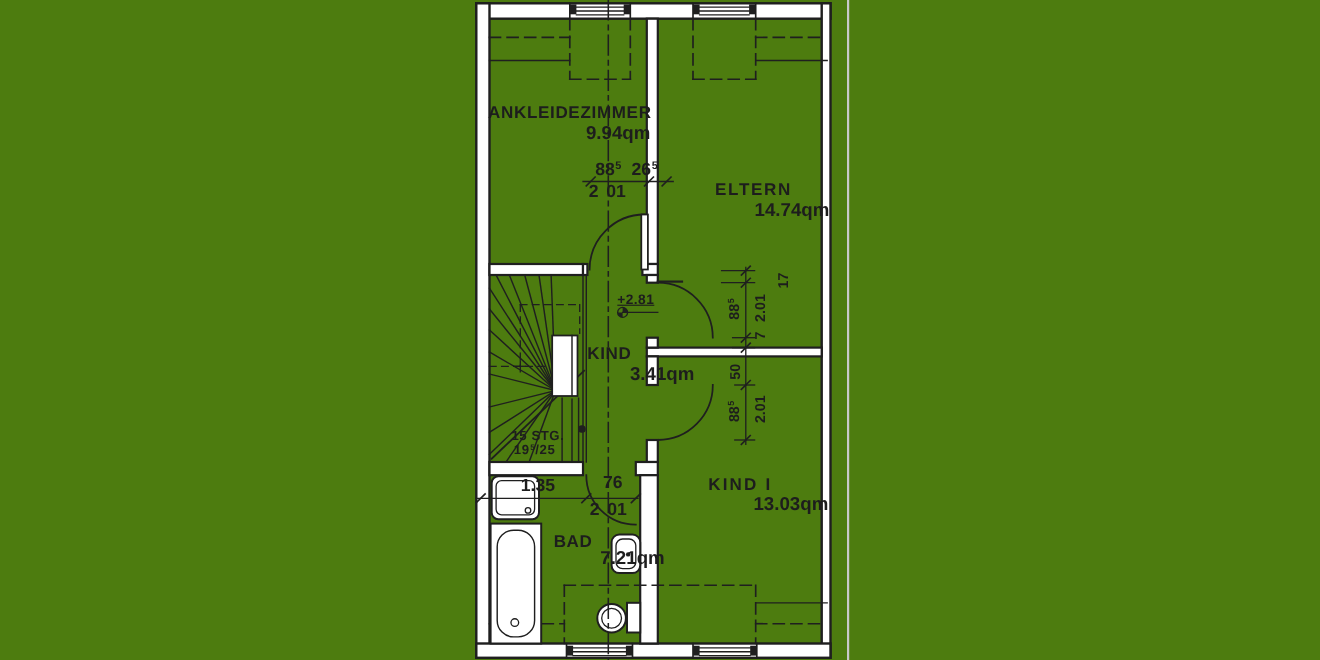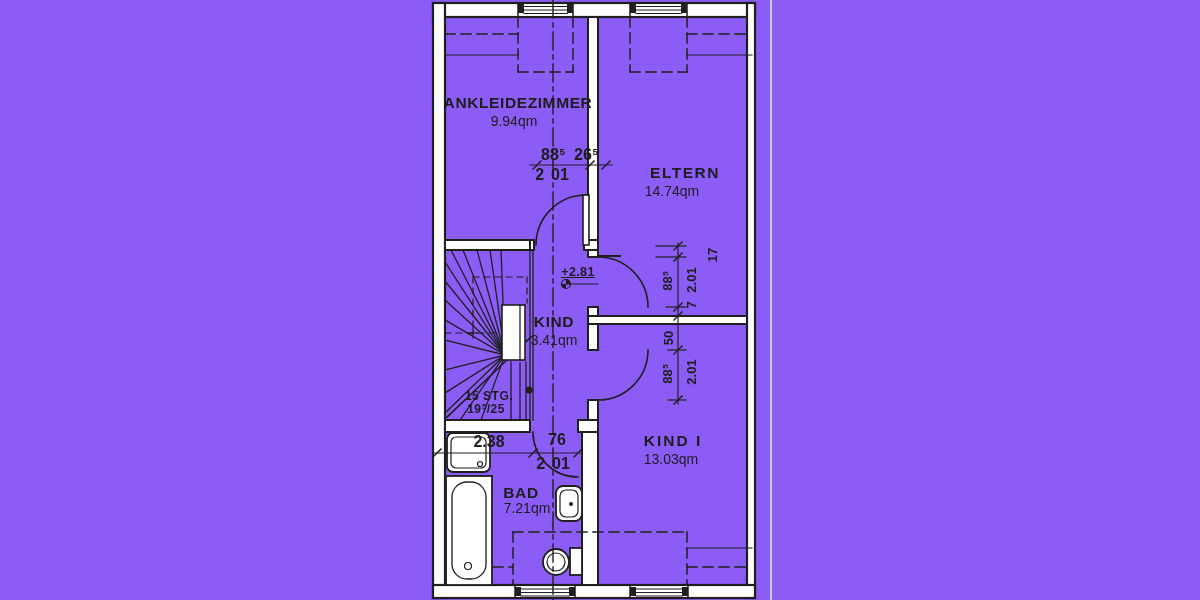--- a/index.html
+++ b/index.html
@@ -1,21 +1,21 @@
 <!DOCTYPE html>
 <html><head>
 <meta charset="utf-8">
 <style>
   html,body{margin:0;padding:0;background:#ffffff;}
-  .stage{position:relative;width:1200px;height:600px;background:#8b5cf6;overflow:hidden;
+  .stage{position:relative;width:1200px;height:600px;background:#4d7c0f;overflow:hidden;
          font-family:"Liberation Sans",sans-serif;color:#1f1f1f;}
   .stage svg{position:absolute;left:0;top:0;}
   .lbl{position:absolute;transform:translate(-50%,-50%);white-space:nowrap;color:#1d1d1d;}
   .room-name{font-size:15.5px;font-weight:600;letter-spacing:.6px;}
-  .room-area{font-size:14px;font-weight:400;}
+  .room-area{font-size:17px;font-weight:700;margin-left:48px;}
   .dim{font-size:16px;font-weight:600;}
   .vdim{position:absolute;transform:translate(-50%,-50%) rotate(-90deg);white-space:nowrap;
         font-size:13px;font-weight:600;color:#1d1d1d;}
   .split{display:flex;gap:7px;}
   .sup{font-size:.62em;vertical-align:.5em;margin-left:.5px;}
   .lvl{font-size:12.5px;font-weight:700;letter-spacing:.4px;text-decoration:underline;}
   .stair-txt{font-size:12px;font-weight:600;letter-spacing:.5px;}
 </style>
 </head>
 <body>
@@ -247,21 +247,21 @@
 
   <div class="lbl lvl" style="left:578px;top:272px">+2.81</div>
 
   <div class="lbl dim" style="left:553px;top:155px"><span>88</span><span class="sup">5</span></div>
   <div class="lbl dim" style="left:586px;top:155px"><span>26</span><span class="sup">5</span></div>
   <div class="lbl dim split" style="left:552px;top:175px">
       <span>2</span>
       <span>01</span>
     </div>
 
-  <div class="lbl dim" style="left:489px;top:442px">2.38</div>
+  <div class="lbl dim" style="left:489px;top:442px">1.35</div>
   <div class="lbl dim" style="left:557px;top:440px">76</div>
   <div class="lbl dim split" style="left:553px;top:464px">
       <span>2</span>
       <span>01</span>
     </div>
 
   <div class="vdim" style="left:712px;top:255px">17</div>
   <div class="vdim" style="left:691px;top:280px">2.01</div>
   <div class="vdim" style="left:667px;top:281px"><span>88</span><span class="sup">5</span></div>
   <div class="vdim" style="left:691px;top:305px">7</div>

